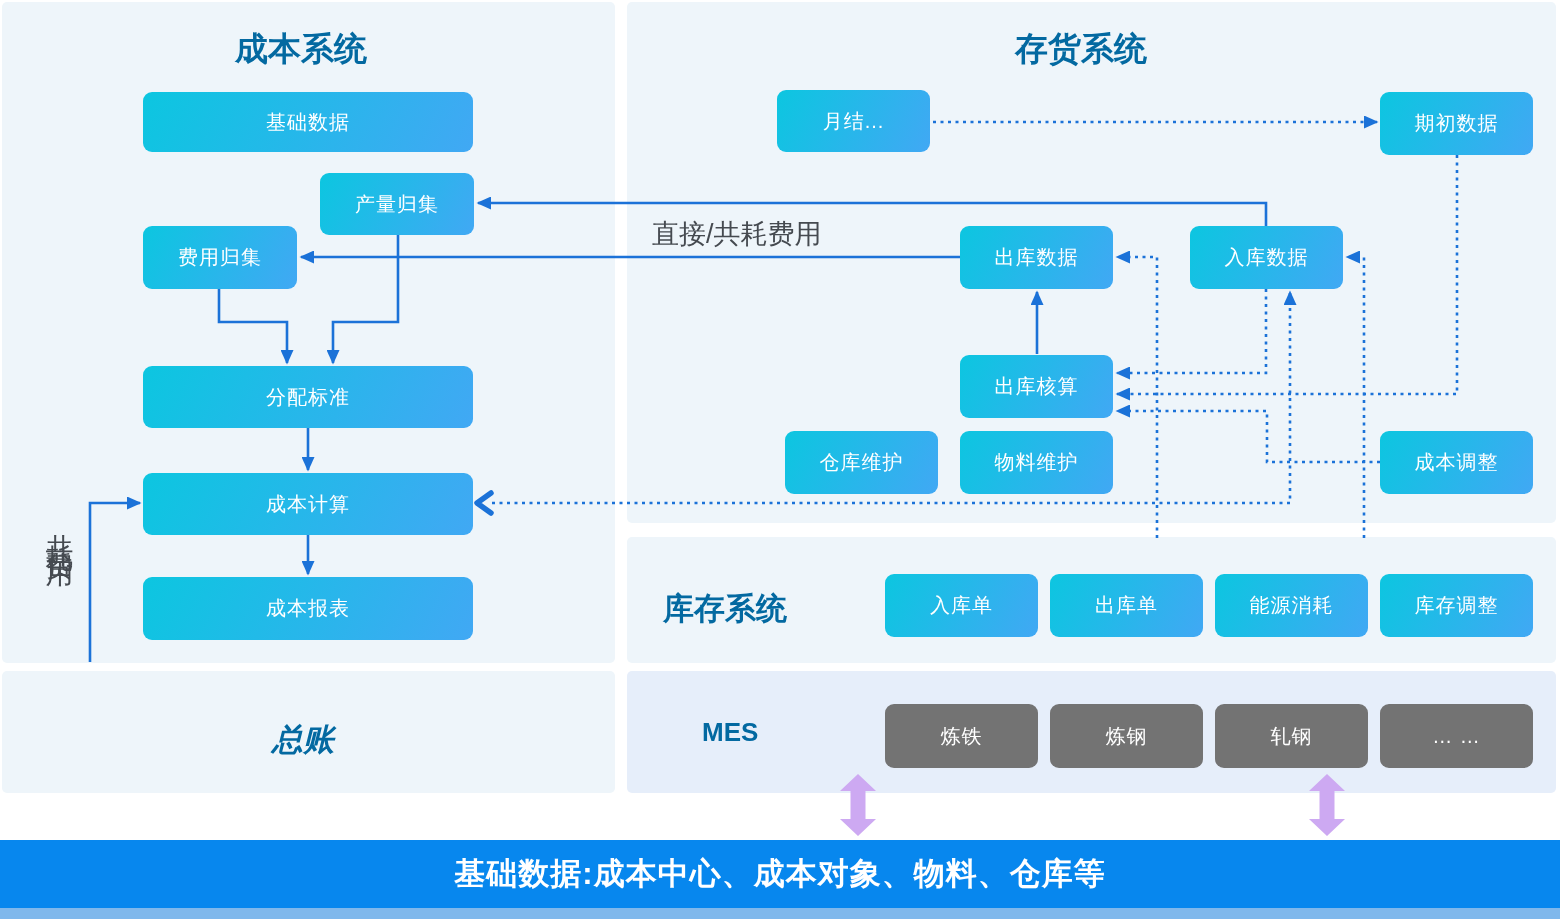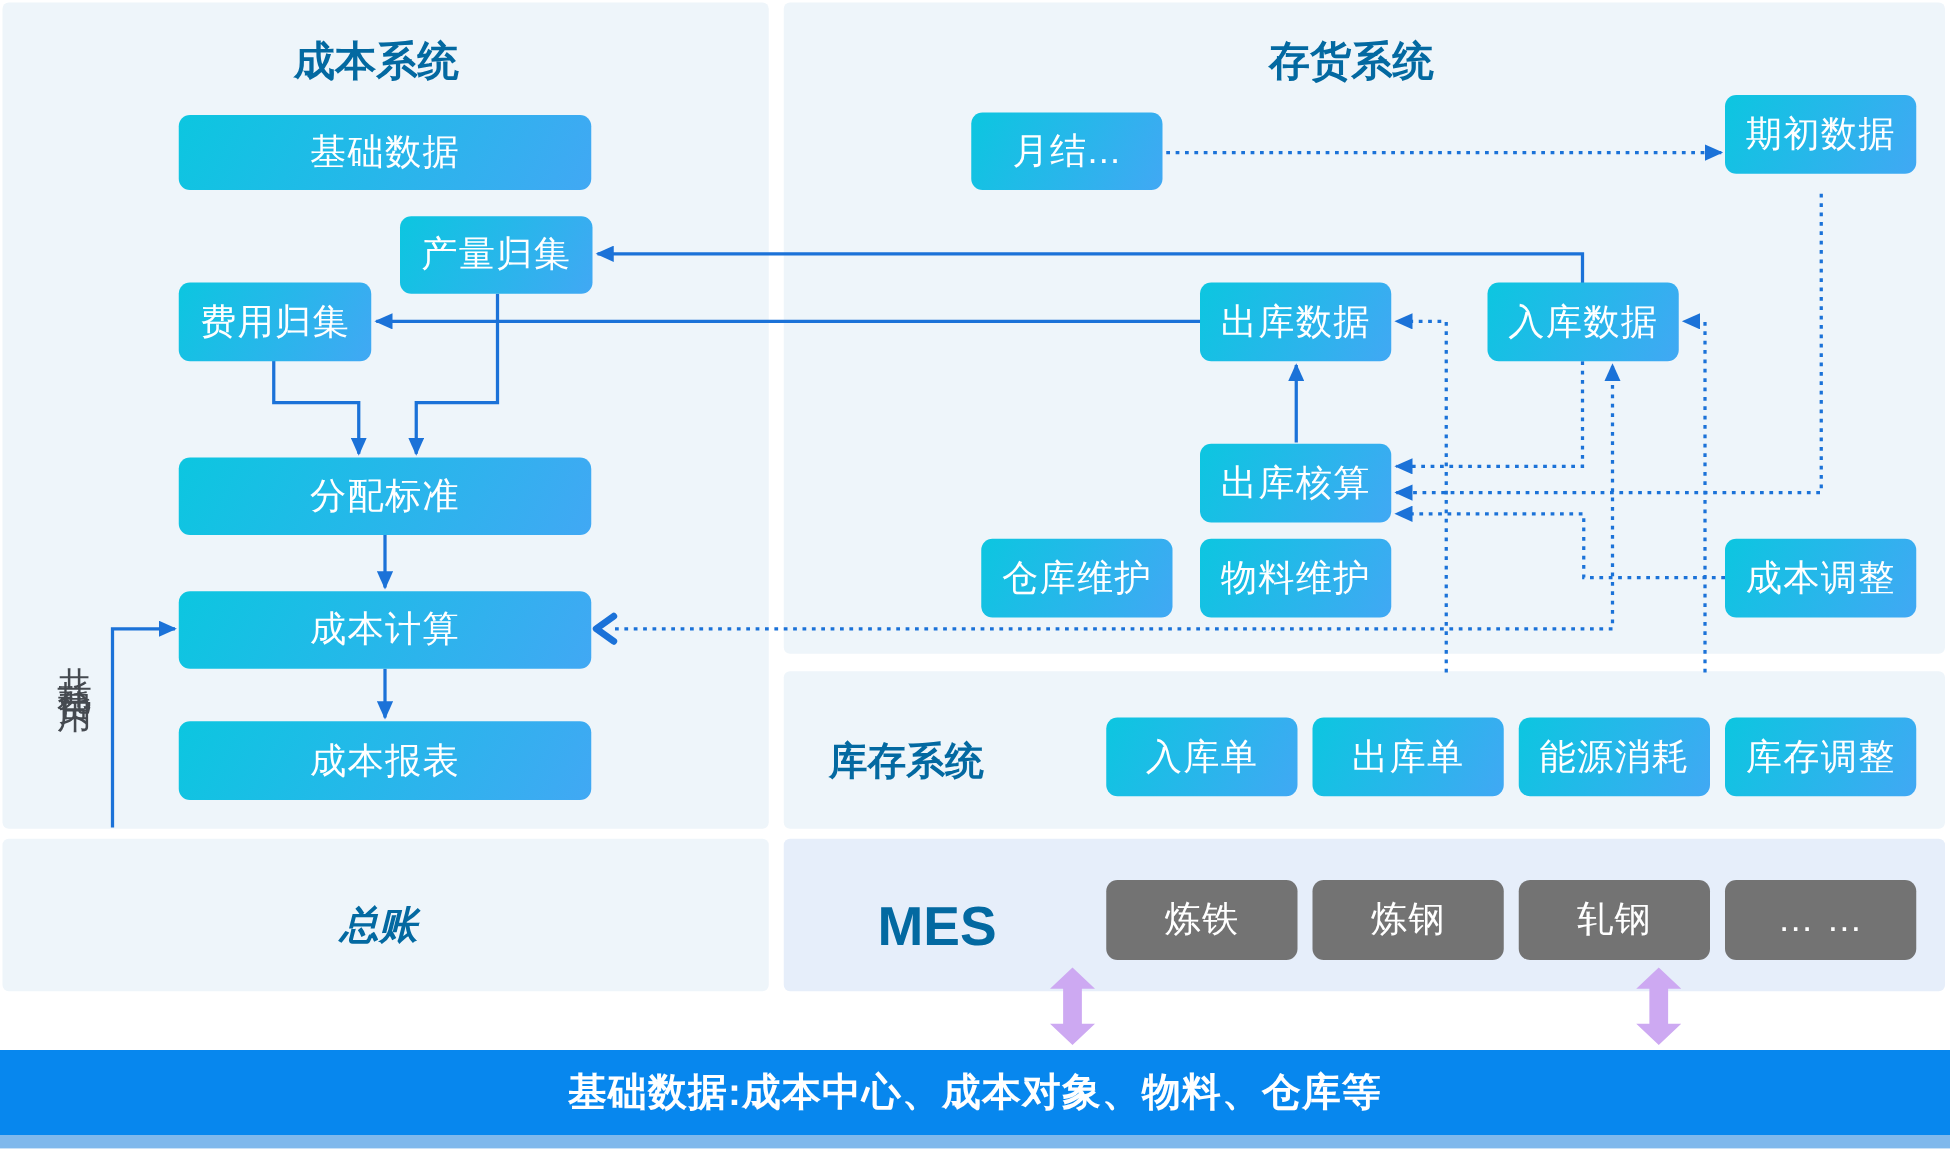--- a/index.html
+++ b/index.html
@@ -2,21 +2,21 @@
 <html><head>
 <meta charset="utf-8">
 <style>
   html,body{margin:0;padding:0;background:#fff;}
   .stage{position:relative;width:1560px;height:919px;background:#fff;overflow:hidden;
          font-family:"Liberation Sans","DejaVu Sans",sans-serif;}
   .panel{position:absolute;border-radius:5px;background:#eef5fa;}
   .panel.mes{background:#e6eefa;}
   .ptitle{position:absolute;font-weight:bold;color:#0369a1;white-space:nowrap;}
   .node{position:absolute;display:flex;align-items:center;justify-content:center;
-        color:#fff;font-size:29px;border-radius:9px;z-index:3;
+        color:#fff;font-size:20px;border-radius:9px;z-index:3;
         background:linear-gradient(118deg,#0cc6e0 0%,#41a8f4 100%);
         letter-spacing:1px;white-space:nowrap;}
   .node.teal{background:#737373;}
   .lbl{position:absolute;color:#454a50;z-index:3;white-space:nowrap;}
   .vlbl{position:absolute;color:#454a50;z-index:3;writing-mode:vertical-rl;
         letter-spacing:9px;}
   svg.wires{position:absolute;left:0;top:0;z-index:2;}
   .bar{position:absolute;left:0;top:840px;width:1560px;height:68px;background:#0787ee;
        display:flex;align-items:center;justify-content:center;z-index:4;}
   .bar-strip{position:absolute;left:0;top:908px;width:1560px;height:11px;background:#7fb8ec;z-index:4;}
@@ -30,21 +30,21 @@
   <div class="panel" style="left:2px;top:2px;width:613px;height:661px;"></div>
   <div class="panel" style="left:627px;top:2px;width:929px;height:521px;"></div>
   <div class="panel" style="left:627px;top:537px;width:929px;height:126px;"></div>
   <div class="panel" style="left:2px;top:671px;width:613px;height:122px;"></div>
   <div class="panel mes" style="left:627px;top:671px;width:929px;height:122px;"></div>
 
   <div class="ptitle" style="left:235px;top:27px;font-size:33px;">成本系统</div>
   <div class="ptitle" style="left:1015px;top:27px;font-size:33px;">存货系统</div>
   <div class="ptitle" style="left:663px;top:588px;font-size:31px;">库存系统</div>
   <div class="ptitle" style="left:272px;top:719px;font-size:31px;font-style:italic;">总账</div>
-  <div class="ptitle" style="left:702px;top:717px;font-size:44px;">MES</div>
+  <div class="ptitle" style="left:702px;top:717px;font-size:26px;">MES</div>
 
   <svg class="wires" width="1560" height="919">
     <defs>
       <marker id="tri" markerUnits="userSpaceOnUse" markerWidth="15" markerHeight="13" refX="13" refY="6.5" orient="auto">
         <path d="M0 0 L14.5 6.5 L0 13 Z" fill="#1b72d8"></path>
       </marker>
     </defs>
     <g stroke="#1b72d8" stroke-width="2.6" fill="none">
 
       <path d="M1266 227 L1266 203 L478 203" marker-end="url(#tri)"></path>
@@ -76,38 +76,39 @@
   </svg>
 
   <div class="node" style="left:143px;top:92px;width:330px;height:60px;">基础数据</div>
   <div class="node" style="left:320px;top:173px;width:154px;height:62px;">产量归集</div>
   <div class="node" style="left:143px;top:226px;width:154px;height:63px;">费用归集</div>
   <div class="node" style="left:143px;top:366px;width:330px;height:62px;">分配标准</div>
   <div class="node" style="left:143px;top:473px;width:330px;height:62px;">成本计算</div>
   <div class="node" style="left:143px;top:577px;width:330px;height:63px;">成本报表</div>
 
   <div class="node" style="left:750px;top:90px;width:153px;height:62px;margin-left:27px;">月结...</div>
-  <div class="node" style="left:1380px;top:76px;width:153px;height:63px;">期初数据</div>
+  <div class="node" style="left:1380px;top:92px;width:153px;height:63px;">期初数据</div>
   <div class="node" style="left:960px;top:226px;width:153px;height:63px;">出库数据</div>
   <div class="node" style="left:1190px;top:226px;width:153px;height:63px;">入库数据</div>
   <div class="node" style="left:960px;top:355px;width:153px;height:63px;">出库核算</div>
   <div class="node" style="left:785px;top:431px;width:153px;height:63px;">仓库维护</div>
   <div class="node" style="left:960px;top:431px;width:153px;height:63px;">物料维护</div>
   <div class="node" style="left:1380px;top:431px;width:153px;height:63px;">成本调整</div>
 
   <div class="node" style="left:885px;top:574px;width:153px;height:63px;">入库单</div>
   <div class="node" style="left:1050px;top:574px;width:153px;height:63px;">出库单</div>
   <div class="node" style="left:1215px;top:574px;width:153px;height:63px;">能源消耗</div>
   <div class="node" style="left:1380px;top:574px;width:153px;height:63px;">库存调整</div>
 
   <div class="node teal" style="left:885px;top:704px;width:153px;height:64px;">炼铁</div>
   <div class="node teal" style="left:1050px;top:704px;width:153px;height:64px;">炼钢</div>
   <div class="node teal" style="left:1215px;top:704px;width:153px;height:64px;">轧钢</div>
   <div class="node teal" style="left:1380px;top:704px;width:153px;height:64px;">… …</div>
 
+  <div class="lbl" style="left:652px;top:216px;font-size:27px;">直接/共耗费用</div>
   <div class="vlbl" style="left:40px;top:512px;font-size:28px;">共耗费用</div>
 
   <div class="bar">
     <span class="bar-text">基础数据:成本中心、成本对象、物料、仓库等</span>
   </div>
   <div class="bar-strip"></div>
 
 </div>
 
 </body></html>

